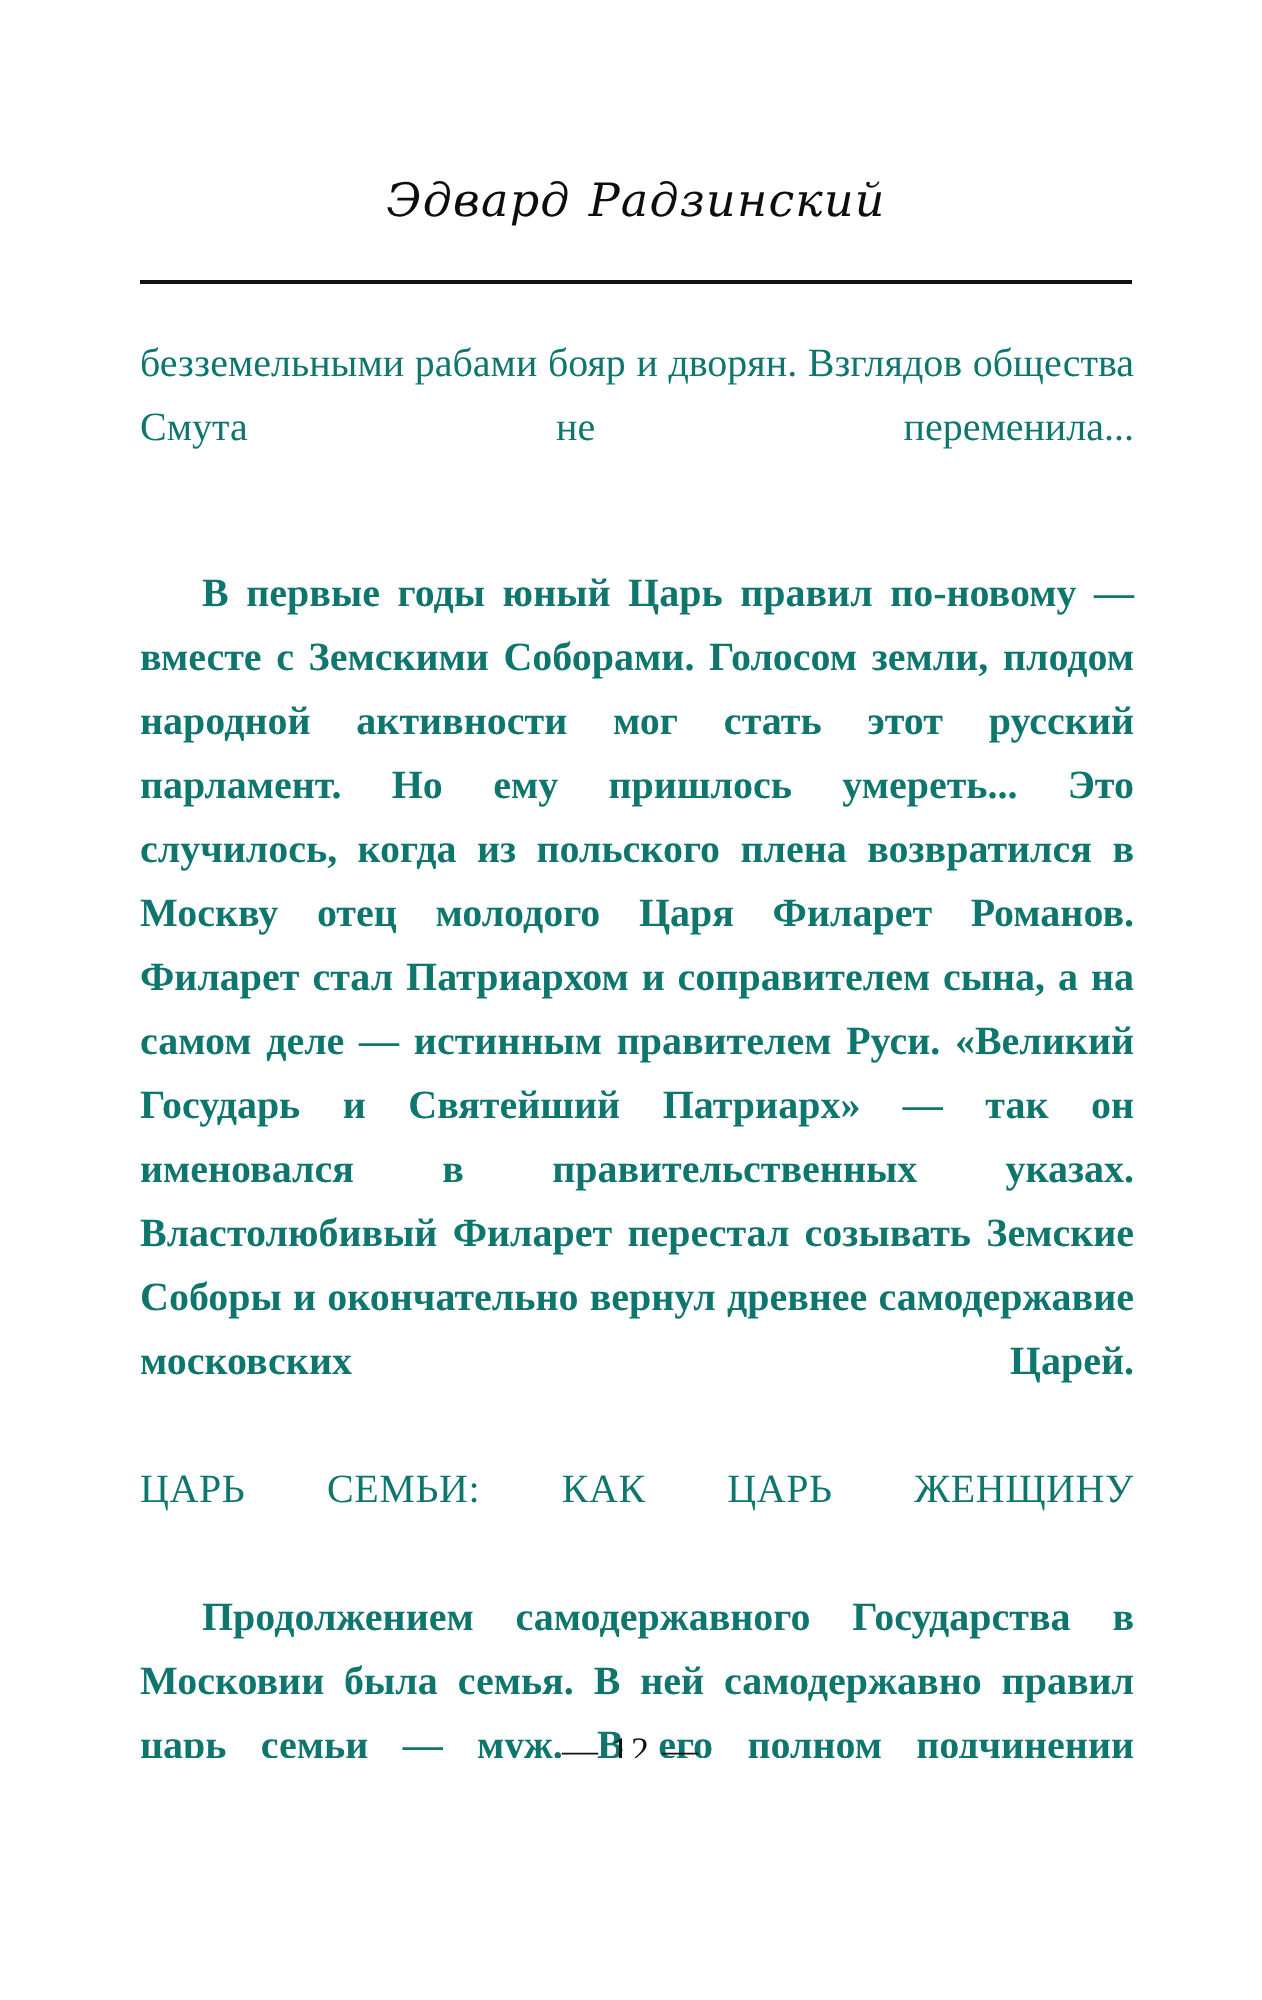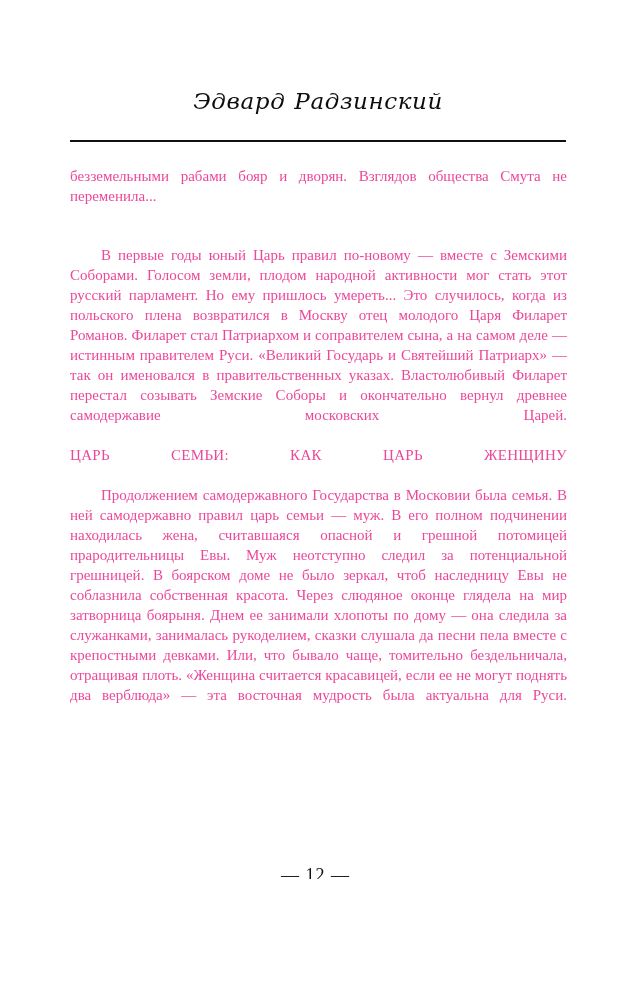--- a/index.html
+++ b/index.html
@@ -56,33 +56,34 @@
   
   .textblock {
     position: absolute;
     top: 166px;
     left: 70px;
     width: 497px;
   }
 
   .textblock p {
     margin: 0;
-    font-size: 15px;
-    line-height: 20px;
+    font-size: 20px;
+    line-height: 32px;
     text-align: justify;
     text-justify: inter-word;
     hyphens: manual;
-    color: #ec4899;
+    color: #0f766e;
   }
 
   p.cont {          
     text-indent: 0;
   }
   p.indent {        
     text-indent: 31px;
+    font-weight: bold;
   }
   p.spaced {        
     margin-top: 19px;
   }
   p.tight {
     margin-top: 0;
   }
 
   
   .textblock p::after {

